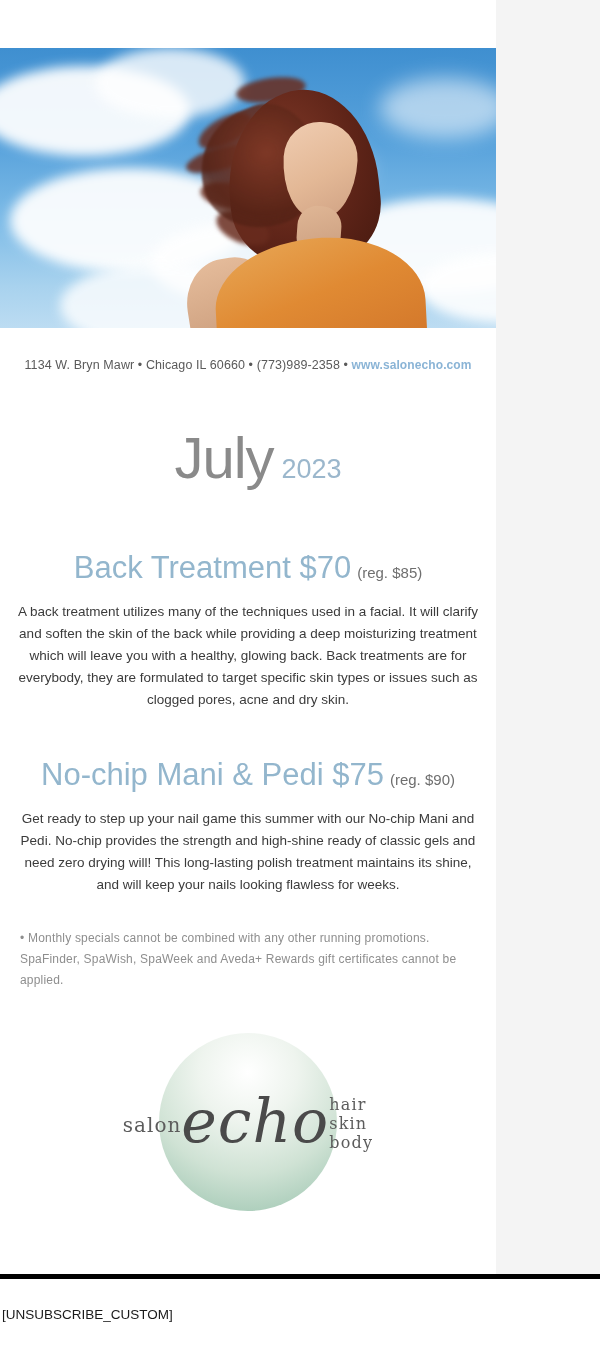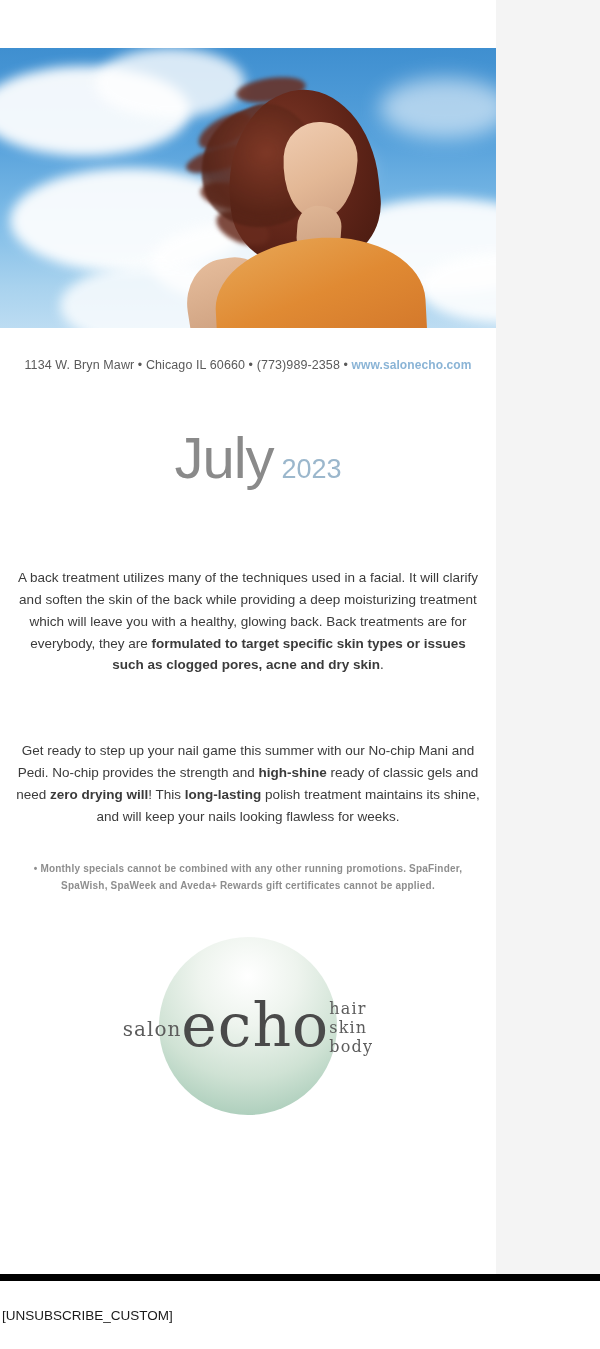--- a/index.html
+++ b/index.html
@@ -177,31 +177,29 @@
     color: #6f6f6f;
     margin-left: 6px;
   }
   .offer-body {
     text-align: center;
     color: #3b3b3b;
     font-size: 13.5px;
     line-height: 1.62;
     padding-top: 16px;
   }
-  .offer-body b { font-weight: bold; }
+  .offer-body b { font-weight: normal; }
 
   
   .disclaimer {
-    text-align: center;
     color: #8e8e8e;
-    font-size: 10px;
+    font-size: 12px;
     line-height: 1.75;
     letter-spacing: .2px;
     padding: 32px 20px 0 20px;
-    font-weight: bold;
   }
 
   
   .logo-wrap {
     display: flex;
     justify-content: center;
     padding-top: 42px;
   }
   .logo-circle {
     width: 178px;
@@ -220,35 +218,36 @@
     letter-spacing: 1px;
     color: #5c5c5c;
     margin-bottom: -6px;
   }
   .logo-echo {
     font-family: "DejaVu Serif", serif;
     font-size: 60px;
     letter-spacing: 1px;
     color: #4a4a4a;
     line-height: 1.05;
+    font-style: italic;
   }
   .logo-tag {
     font-family: "DejaVu Serif", serif;
     font-size: 16px;
     letter-spacing: 1.2px;
     color: #5c5c5c;
     margin-top: 4px;
   }
 
   
   .footer {
     width: 600px;
     height: 75px;
     background: #ffffff;
-    border-top: 7px solid #000000;
+    border-top: 5px solid #000000;
     display: flex;
     align-items: center;
     box-sizing: border-box;
   }
   .footer-text {
     font-size: 13.5px;
     color: #1a1a1a;
     padding-left: 2px;
   }
 </style>
@@ -284,24 +283,30 @@
 
   <div class="address">
     <span>1134 W. Bryn Mawr • Chicago IL 60660 • (773)989-2358 • </span><a href="#">www.salonecho.com</a>
   </div>
 
   <div class="month-block">
     <span class="month">July</span><span class="year">2023</span>
   </div>
 
   <div class="offer offer-1">
+    <div class="offer-title">
+      <span>Back Treatment $70</span><span class="offer-reg">(reg. $85)</span>
+    </div>
     <div class="offer-body"><span>A back treatment utilizes many of the techniques used in a facial. It will clarify and soften the skin of the back while providing a deep moisturizing treatment which will leave you with a healthy, glowing back. Back treatments are for everybody, they are </span><b>formulated to target specific skin types or issues such as clogged pores, acne and dry skin</b><span>.</span></div>
   </div>
 
   <div class="offer offer-2">
+    <div class="offer-title">
+      <span>No-chip Mani &amp; Pedi $75</span><span class="offer-reg">(reg. $90)</span>
+    </div>
     <div class="offer-body"><span>Get ready to step up your nail game this summer with our No-chip Mani and Pedi. No-chip provides the strength and </span><b>high-shine</b><span> ready of classic gels and need </span><b>zero drying will</b><span>! This </span><b>long-lasting</b><span> polish treatment maintains its shine, and will keep your nails looking flawless for weeks.</span></div>
   </div>
 
   <div class="disclaimer">• Monthly specials cannot be combined with any other running promotions. SpaFinder, SpaWish, SpaWeek and Aveda+ Rewards gift certificates cannot be applied.</div>
 
   <div class="logo-wrap">
     <div class="logo-circle">
       <div class="logo-salon">salon</div>
       <div class="logo-echo">echo</div>
       <div class="logo-tag">hair  skin  body</div>

